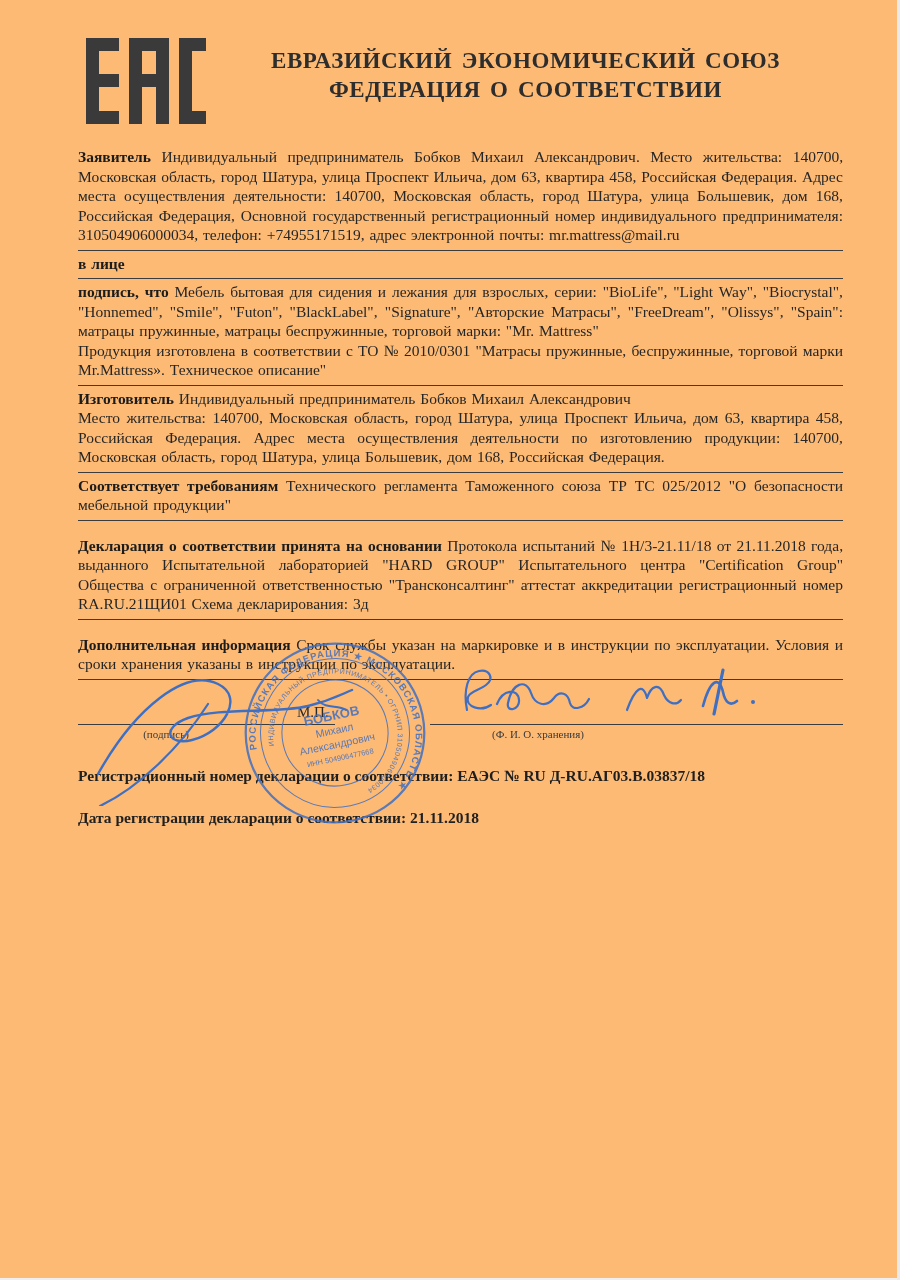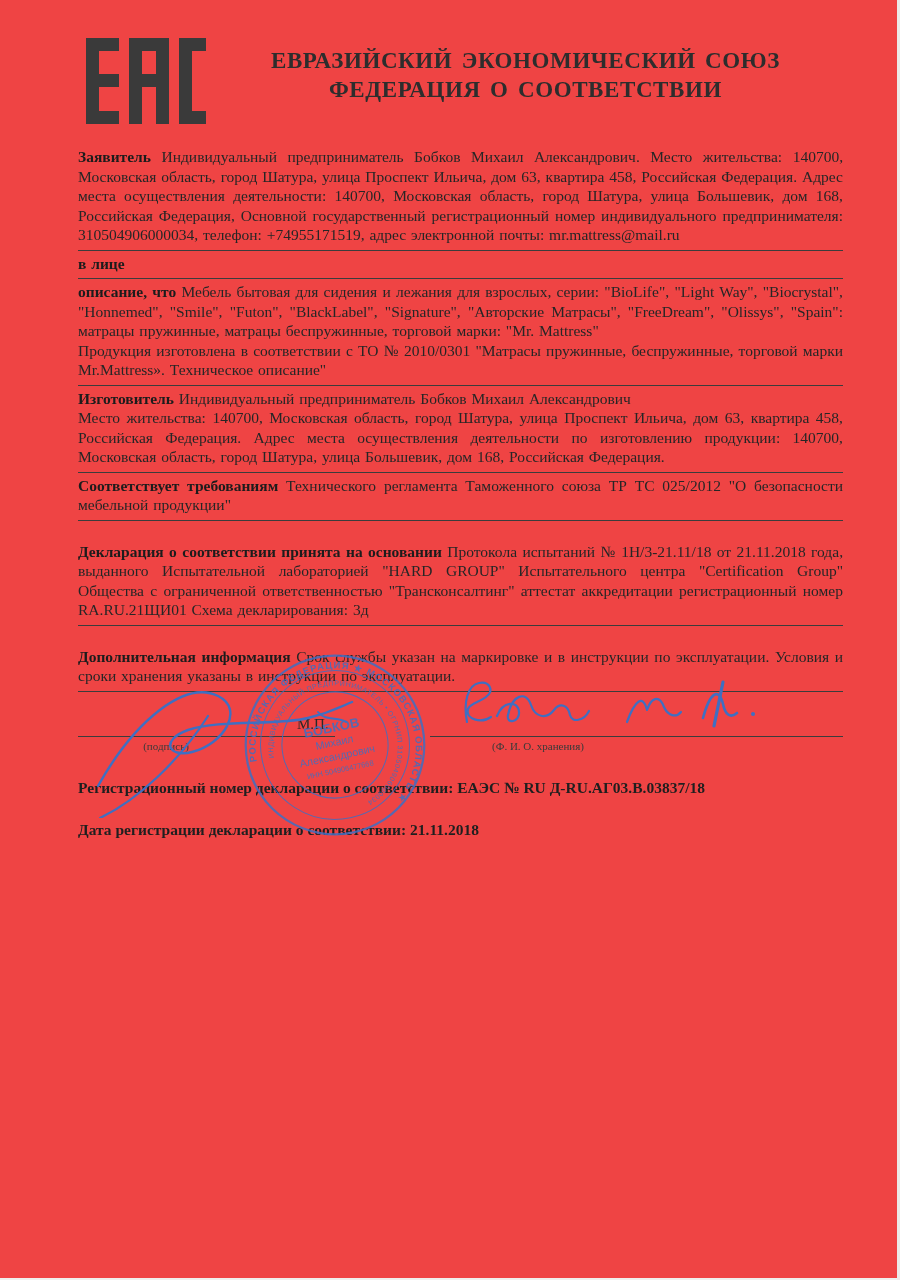--- a/index.html
+++ b/index.html
@@ -4,21 +4,21 @@
 <style>
   html,body { margin:0; padding:0; }
   body {
     width:900px; height:1280px;
     background:#f4f4f2;
     font-family:"Liberation Serif", serif;
   }
   .page {
     position:relative;
     width:900px; height:1280px;
-    background:#ef4444;
+    background:#fdba74;
     color:var(--text,#1e1e1e);
     overflow:hidden;
     box-shadow: inset -3px 0 0 #eceae8, inset 0 -2px 0 #f0efed;
   }
   .content {
     position:absolute; left:78px; top:38px; width:765px;
   }
 
   
   .header { display:flex; align-items:flex-start; margin-bottom:20px; }
@@ -31,21 +31,21 @@
 
   
   .sec { padding:3px 0 5px 0; }
   .sec.ruled { border-bottom:1.4px solid #3c3c3c; }
   .sec p {
     margin:0; font-size:15.5px; line-height:19.5px;
     text-align:justify; word-spacing:1px; color:#262626;
   }
   .sec p.noj { text-align:left; }
   b.lbl { font-weight:bold; color:#1c1c1c; }
-  .gap-top-md { margin-top:18px; }
+  .gap-top-md { margin-top:12px; }
   .bold-line p { font-weight:bold; }
 
   
   .sig-block { position:relative; height:76px; }
   .sig-line {
     position:absolute; top:44px; border-top:1.3px solid #3c3c3c; height:0;
   }
   .sig-line.left  { left:0;   width:257px; }
   .sig-line.right { left:352px; width:413px; }
   .sig-caption {
@@ -102,21 +102,21 @@
 
     <div class="sec ruled">
       <p><b class="lbl">Заявитель</b> <span>Индивидуальный предприниматель Бобков Михаил Александрович. Место жительства: 140700, Московская область, город Шатура, улица Проспект Ильича, дом 63, квартира 458, Российская Федерация. Адрес места осуществления деятельности: 140700, Московская область, город Шатура, улица Большевик, дом 168, Российская Федерация, Основной государственный регистрационный номер индивидуального предпринимателя: 310504906000034, телефон: +74955171519, адрес электронной почты: mr.mattress@mail.ru</span></p>
     </div>
 
     <div class="sec ruled">
       <p class="noj"><b class="lbl">в лице</b></p>
     </div>
 
     <div class="sec ruled">
-      <p><b class="lbl">описание, что</b> <span>Мебель бытовая для сидения и лежания для взрослых, серии: "BioLife", "Light Way", "Biocrystal", "Honnemed", "Smile", "Futon", "BlackLabel", "Signature", "Авторские Матрасы", "FreeDream", "Olissys", "Spain": матрацы пружинные, матрацы беспружинные, торговой марки: "Mr. Mattress"</span></p>
+      <p><b class="lbl">подпись, что</b> <span>Мебель бытовая для сидения и лежания для взрослых, серии: "BioLife", "Light Way", "Biocrystal", "Honnemed", "Smile", "Futon", "BlackLabel", "Signature", "Авторские Матрасы", "FreeDream", "Olissys", "Spain": матрацы пружинные, матрацы беспружинные, торговой марки: "Mr. Mattress"</span></p>
       <p>Продукция изготовлена в соответствии с ТО № 2010/0301 "Матрасы пружинные, беспружинные, торговой марки Mr.Mattress». Техническое описание"</p>
     </div>
 
     <div class="sec ruled">
       <p class="noj"><b class="lbl">Изготовитель</b> <span>Индивидуальный предприниматель Бобков Михаил Александрович</span></p>
       <p>Место жительства: 140700, Московская область, город Шатура, улица Проспект Ильича, дом 63, квартира 458, Российская Федерация. Адрес места осуществления деятельности по изготовлению продукции: 140700, Московская область, город Шатура, улица Большевик, дом 168, Российская Федерация.</p>
     </div>
 
     <div class="sec ruled">
       <p><b class="lbl">Соответствует требованиям</b> <span>Технического регламента Таможенного союза ТР ТС 025/2012 "О безопасности мебельной продукции"</span></p>

